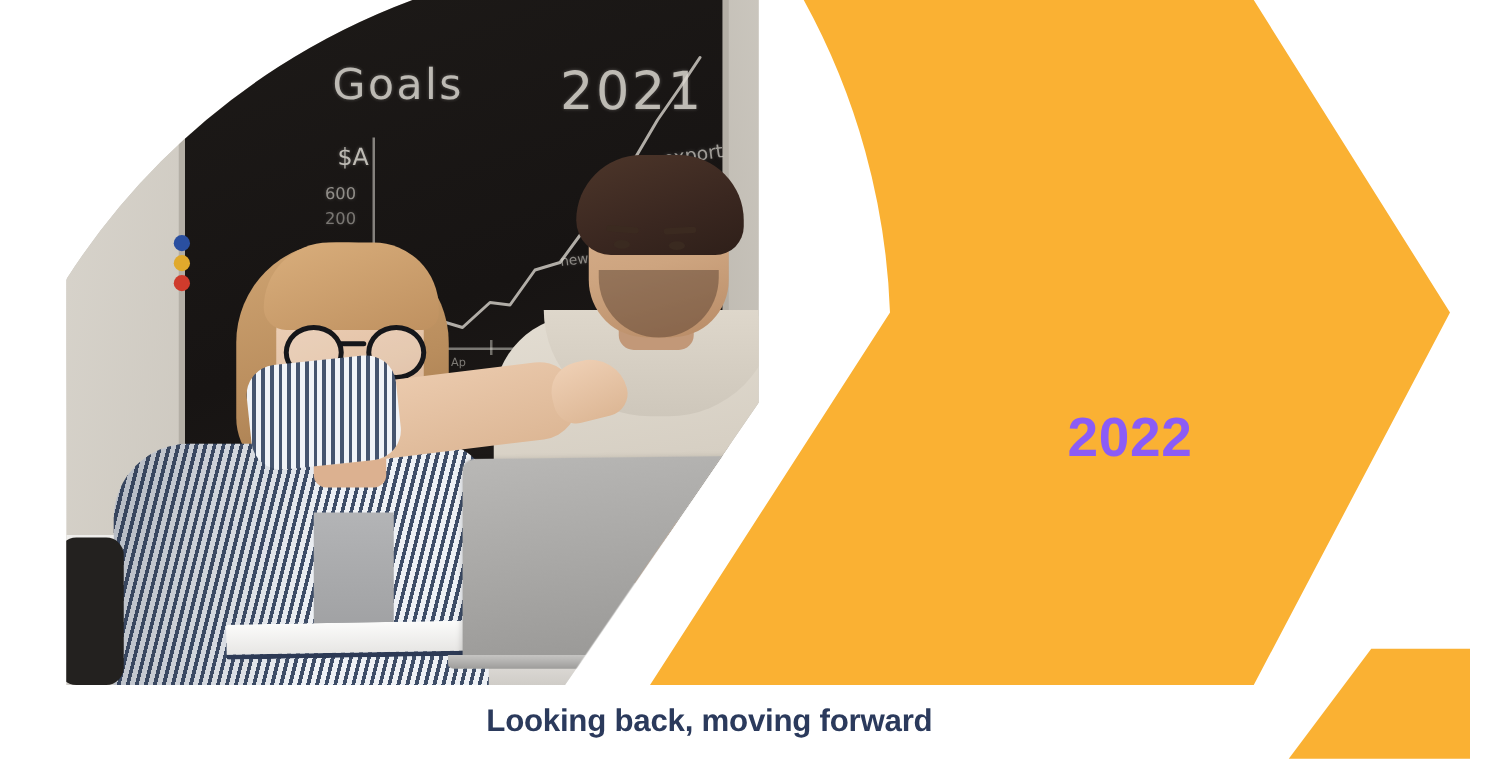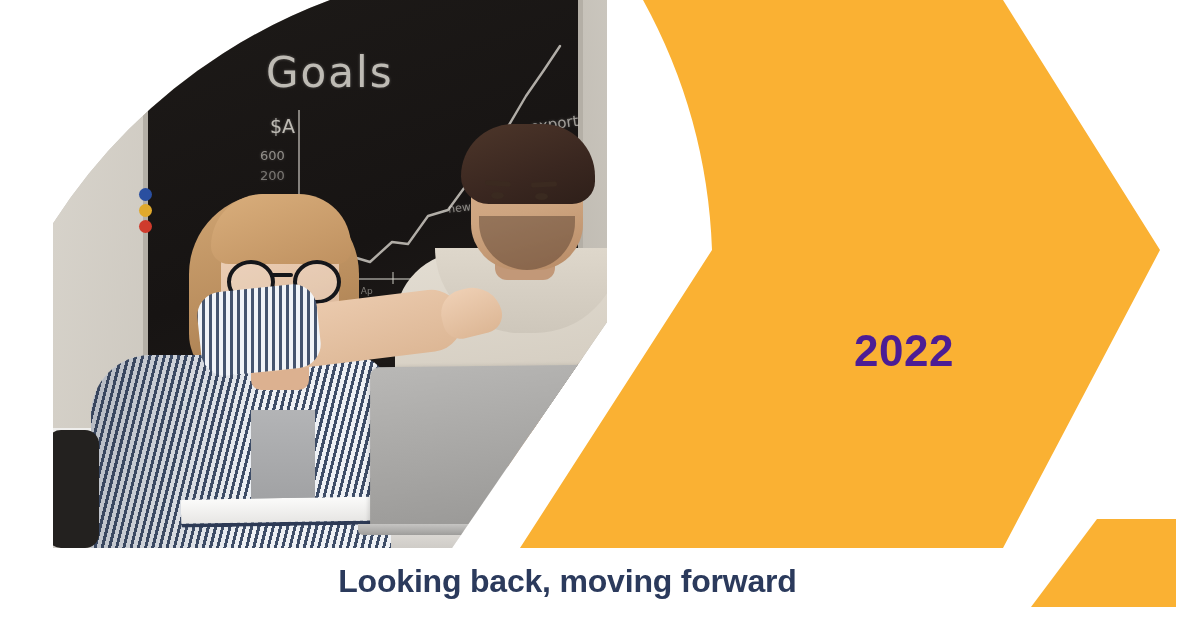--- a/index.html
+++ b/index.html
@@ -54,21 +54,21 @@
   .board-frame-bottom{
     position:absolute;left:90px;top:424px;width:440px;height:10px;
     background:#aca69c;
   }
   .chalk{
     position:absolute;color:#d9d6cf;opacity:.86;
     font-family:"DejaVu Sans","Liberation Sans",sans-serif;
     white-space:nowrap;pointer-events:none;
     text-shadow:0 0 3px rgba(240,238,232,.35);
   }
-  .chalk-goals{left:118px;top:58px;font-size:42px;letter-spacing:2px;}
+  .chalk-goals{left:118px;top:58px;font-size:34px;letter-spacing:2px;}
   .chalk-year{left:300px;top:58px;font-size:42px;letter-spacing:2px;}
   .chalk-sa{left:122px;top:125px;font-size:19px;}
   .chalk-500{left:112px;top:158px;font-size:13px;opacity:.62;}
   .chalk-100{left:112px;top:178px;font-size:13px;opacity:.5;}
   .chalk-export{left:382px;top:125px;font-size:15px;opacity:.7;transform:rotate(-8deg);}
   .chalk-newshop{left:300px;top:210px;font-size:11px;opacity:.6;transform:rotate(-6deg);}
   .chalk-axis-y{
     position:absolute;left:150px;top:120px;width:2px;height:170px;
     background:rgba(222,219,211,.55);
   }
@@ -240,33 +240,33 @@
     line-height:47px;
     font-weight:bold;
     letter-spacing:-0.4px;
     white-space:pre-line;
   }
   .year{
     position:absolute;
     left:719px;top:325px;
     width:370px;
     text-align:center;
-    color:#4c1d95;
+    color:#8b5cf6;
     font-size:44px;
     line-height:52px;
     font-weight:bold;
     letter-spacing:0.5px;
   }
   .subtitle{
     position:absolute;
     left:0px;top:563px;
     width:1135px;
     text-align:center;
     color:#2B3A5C;
-    font-size:32px;
+    font-size:25px;
     font-weight:bold;
     letter-spacing:-0.2px;
   }
 </style>
 </head>
 <body>
 
 <div class="banner">
 
   <div class="orange-layer">
@@ -308,20 +308,21 @@
   </div>
 
   <div class="photo-wrap">
     <div class="photo">
 
       <div class="wall-left"></div>
       <div class="wall-right"></div>
 
       <div class="board">
         <div class="chalk chalk-goals">Goals</div>
+        <div class="chalk chalk-year">2021</div>
         <div class="chalk chalk-sa">$A</div>
         <div class="chalk chalk-500">600</div>
         <div class="chalk chalk-100">200</div>
         <div class="chalk chalk-export">export</div>
         <div class="chalk chalk-newshop">new shop</div>
 
         <div class="chalk-axis-y"></div>
         <div class="chalk-axis-x"></div>
         <div class="chalk-ticks">
           <i style="left:0"></i>

